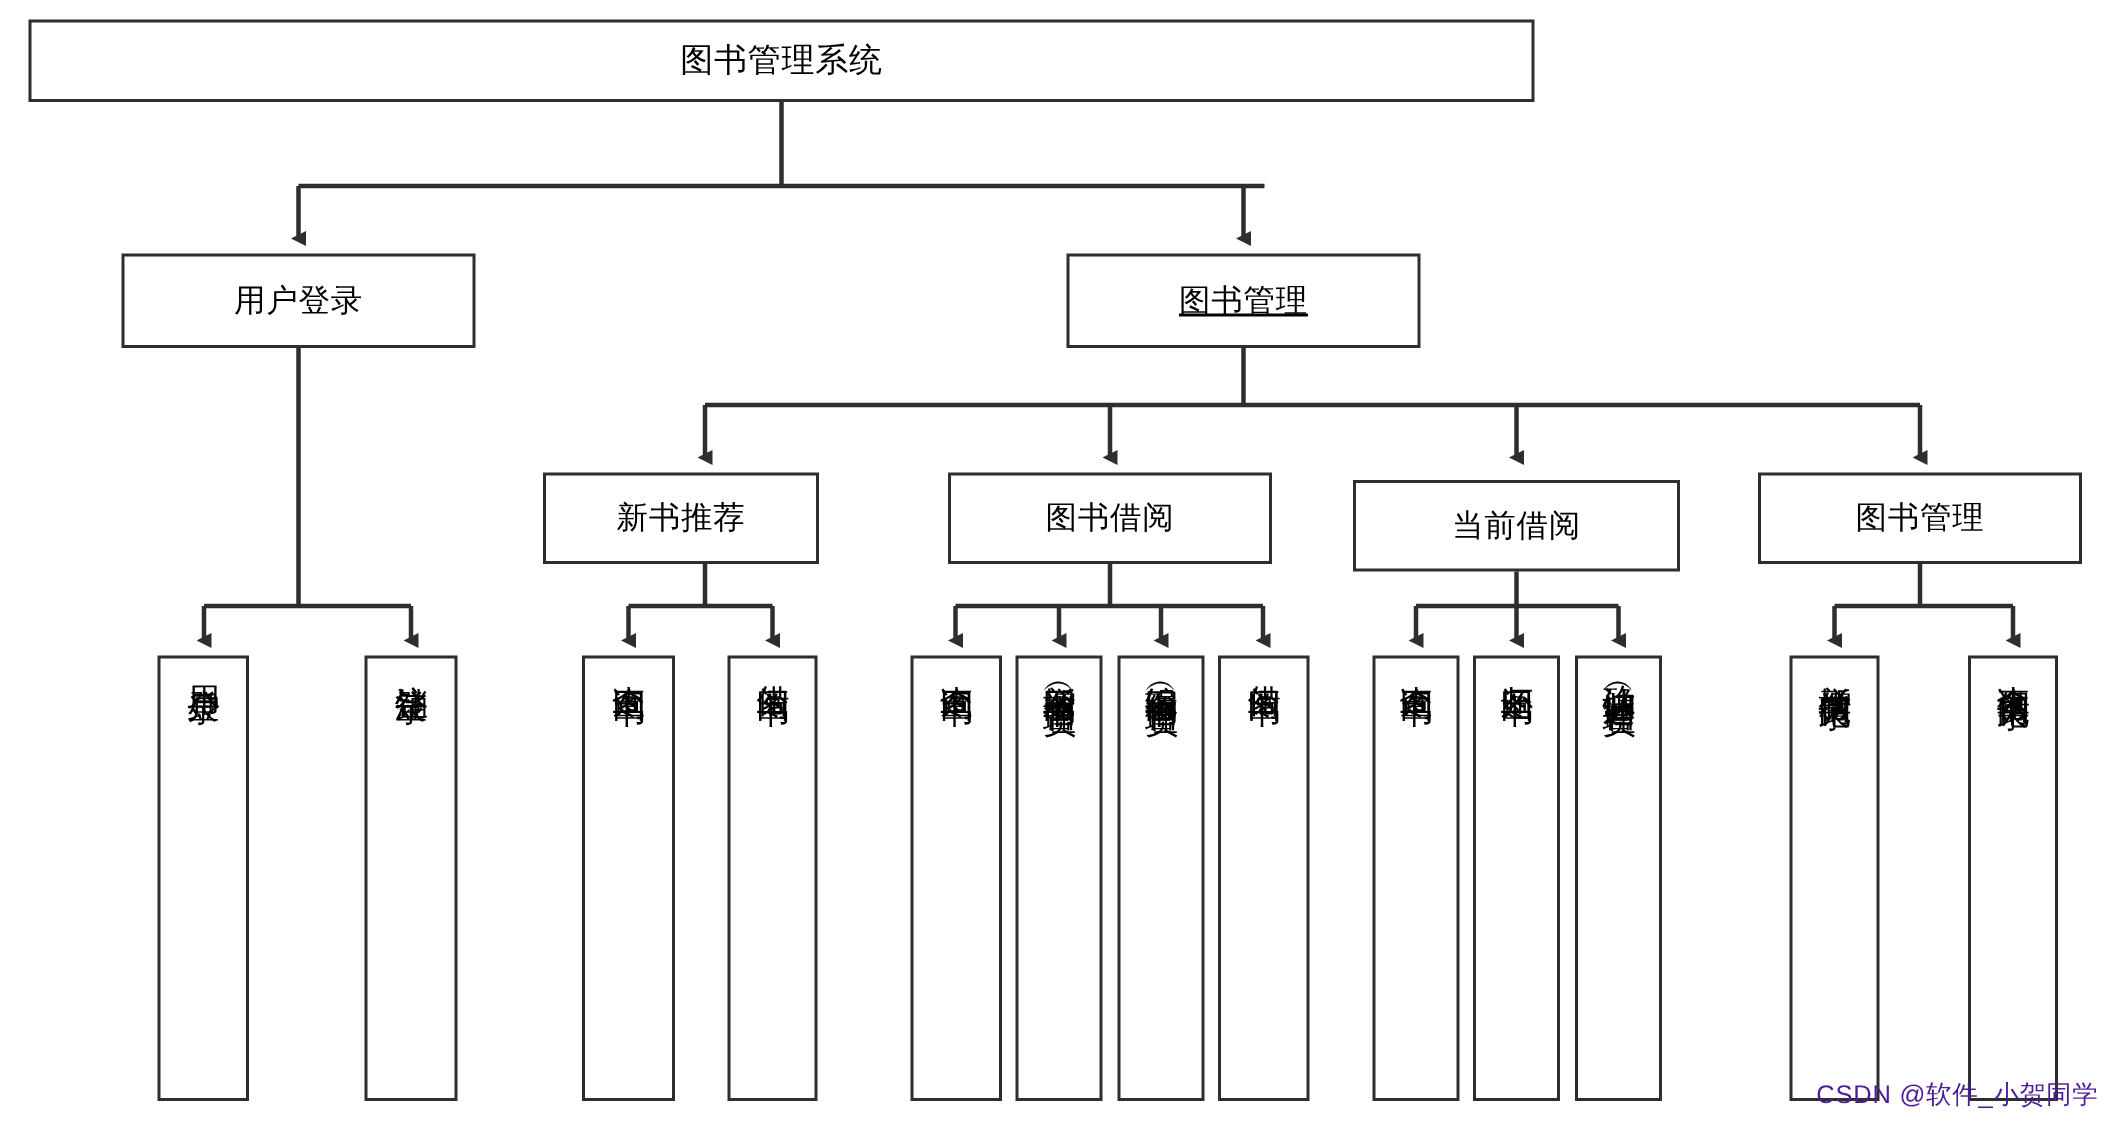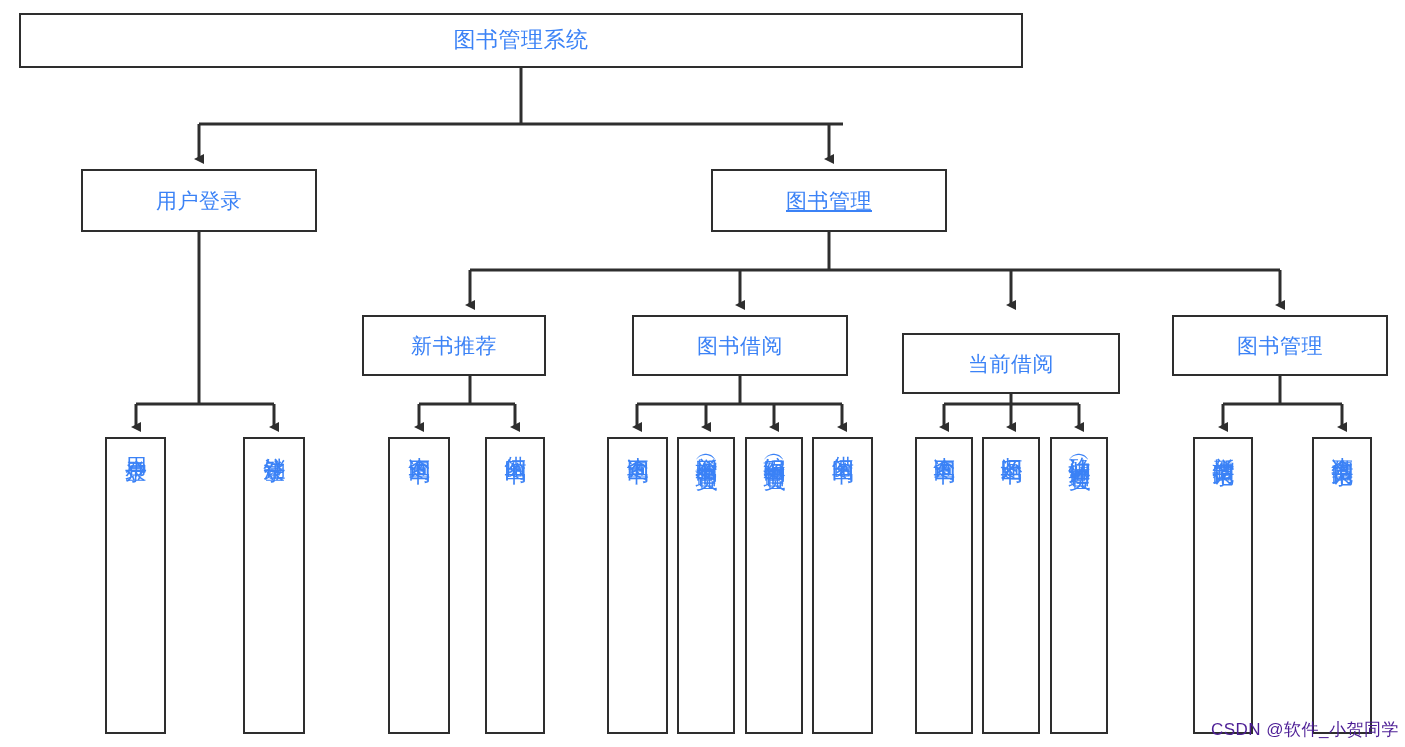--- a/index.html
+++ b/index.html
@@ -23,21 +23,21 @@
     height: 747px;
   }
   .node {
     position: absolute;
     box-sizing: border-box;
     border: 2px solid #2e2e2e;
     background: #ffffff;
     display: flex;
     align-items: center;
     justify-content: center;
-    color: #3b82f6;
+    color: #000000;
     z-index: 2;
   }
   .node-label {
     display: block;
     text-align: center;
     line-height: 1.22;
     white-space: nowrap;
   }
   .node.horizontal .node-label {
     font-size: 21px;
@@ -136,21 +136,21 @@
   <div class="node horizontal" style="left: 711px; top: 169px; width: 236px; height: 63px; text-decoration: underline;">
     <span class="node-label">图书管理</span>
   </div>
 
   <div class="node horizontal" style="left: 362px; top: 315px; width: 184px; height: 61px; align-items: center;">
     <span class="node-label">新书推荐</span>
   </div>
   <div class="node horizontal" style="left: 632px; top: 315px; width: 216px; height: 61px;">
     <span class="node-label">图书借阅</span>
   </div>
-  <div class="node horizontal" style="left: 902px; top: 333px; width: 218px; height: 61px;">
+  <div class="node horizontal" style="left: 902px; top: 320px; width: 218px; height: 61px;">
     <span class="node-label">当前借阅</span>
   </div>
   <div class="node horizontal" style="left: 1172px; top: 315px; width: 216px; height: 61px;">
     <span class="node-label">图书管理</span>
   </div>
 
   <div class="node vertical" style="left: 105px; top: 437px; width: 61px; height: 297px;">
     <span class="node-label">用户登录</span>
   </div>
   <div class="node vertical" style="left: 243px; top: 437px; width: 62px; height: 297px;">

